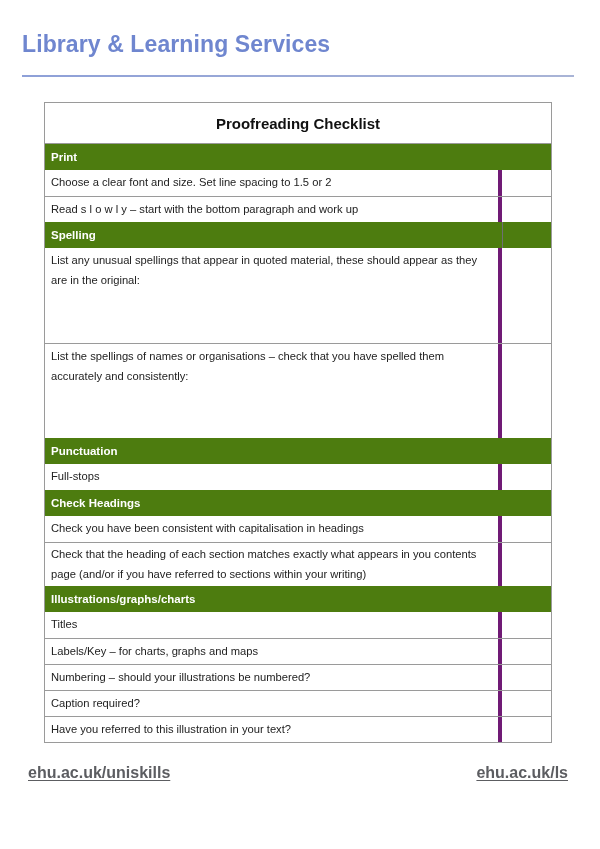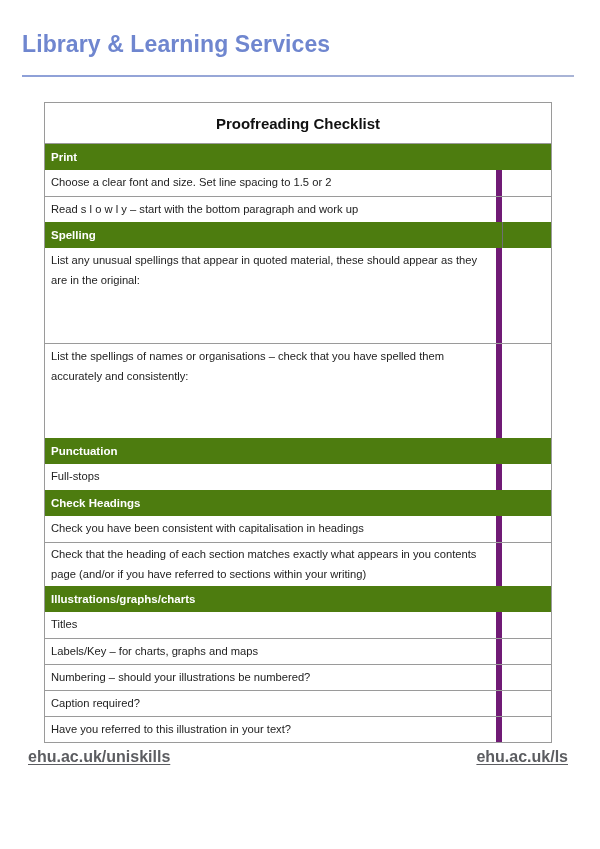--- a/index.html
+++ b/index.html
@@ -12,26 +12,26 @@
   .sheet { position: absolute; left: 44px; top: 102px; width: 508px;
            border: 1px solid #9a9a9a; box-sizing: border-box; }
   .title-row { height: 41px; display: flex; align-items: center; justify-content: center;
                font-size: 15px; font-weight: bold; color: #111; border-bottom: 1px solid #9a9a9a; box-sizing: border-box; }
   .sec { height: 26px; background: #4d7c0f; color: #ffffff; font-weight: bold; font-size: 11.5px;
          display: flex; align-items: center; padding-left: 6px; box-sizing: border-box; position: relative; }
   .sec.split::after { content: ""; position: absolute; left: 457px; top: 0; bottom: 0; width: 1px; background: #6e6f73; }
   .row { display: flex; border-top: 1px solid #9a9a9a; box-sizing: border-box; }
   .row:first-child { border-top: none; }
   .row .txt { flex: 0 0 457px; box-sizing: border-box; padding: 8px 6px; font-size: 11.2px; line-height: 19.5px;
-              border-right: 6px solid #701a75; color: #222; }
+              border-right: 4px solid #701a75; color: #222; }
   .row .chk { flex: 1; }
   .row.h1 { height: 26px; } .row.h1 .txt { padding-top: 3px; padding-bottom: 0; }
   .row.h2 { height: 44px; } .row.h2 .txt { padding-top: 2px; }
   .row.h4 { height: 95px; } .row.h4 .txt { padding-top: 3px; }
-  .footer-link { position: absolute; top: 748px; font-size: 16px; font-weight: bold; color: #5c5d61;
+  .footer-link { position: absolute; top: 764px; font-size: 16px; font-weight: bold; color: #5c5d61;
                  text-decoration: underline; text-underline-offset: 2px; }
   .fl-left { left: 28px; } .fl-right { right: 32px; margin-left: 12px; }
 </style>
 </head>
 <body>
 
 <div class="brand">Library &amp; Learning Services</div>
 <div class="rule"></div>
 
 <div class="sheet">

